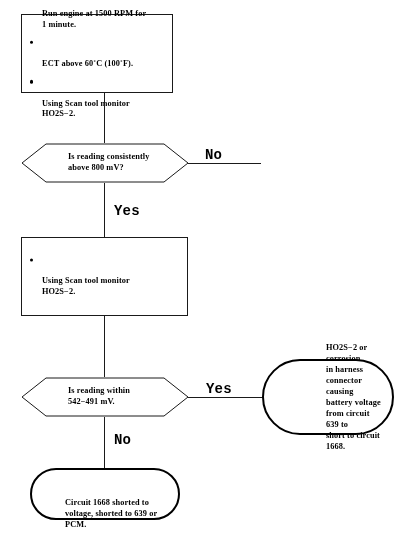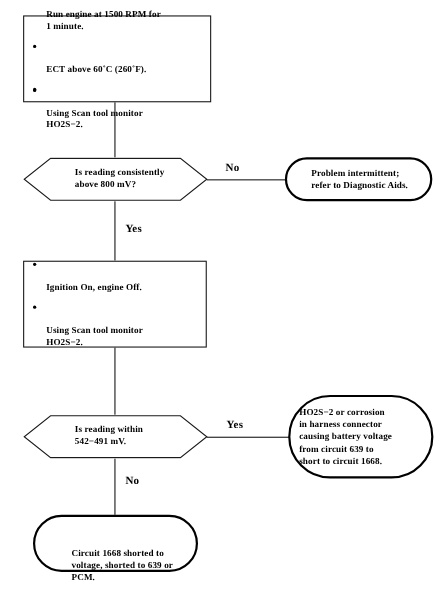--- a/index.html
+++ b/index.html
@@ -113,41 +113,42 @@
   .connector {
     position: absolute;
     background: #1a1a1a;
   }
   .connector.vertical { width: 1px; }
   .connector.horizontal { height: 1px; }
 
   
   .branch-label {
     position: absolute;
-    font-size: 10px;
+    font-size: 14px;
     font-weight: bold;
     letter-spacing: 0.2px;
     background: transparent;
+    font-family: Liberation Mono, monospace;
   }
 </style>
 </head>
 <body>
 
 <div id="flowchart">
 
-  <div class="node process-box" style="left:21px; top:14px; width:171px; height:79px;">
+  <div class="node process-box" style="left:21px; top:14px; width:152px; height:79px;">
     <ul class="bullet-list">
       <li class="bullet-item">
         
         <span>Run engine at 1500 RPM for
 1 minute.</span>
       </li>
       <li class="bullet-item">
         <span class="bullet-dot"></span>
-        <span>ECT above 60˚C (260˚F).</span>
+        <span>ECT above 60˚C (100˚F).</span>
       </li>
       <li class="bullet-item">
         <span class="bullet-dot"></span>
         <span>Using Scan tool monitor
 HO2S−2.</span>
       </li>
     </ul>
   </div>
 
   <div class="connector vertical" style="left:104px; top:93px; height:50px;"></div>
@@ -157,35 +158,27 @@
       <polygon points="25,1 143,1 167,20 143,39 25,39 1,20" fill="#ffffff" stroke="#1a1a1a" stroke-width="1" vector-effect="non-scaling-stroke"></polygon>
     </svg>
     <div class="decision-text">Is reading consistently
 above 800 mV?</div>
   </div>
 
   <div class="connector horizontal" style="left:188px; top:163px; width:73px;"></div>
 
   <div class="branch-label" style="left:205px; top:147px;">No</div>
 
-  <div class="node terminal-box" style="left:259px; top:143px; width:134px; height:40px;">
-    <div class="terminal-text">Problem intermittent;
-refer to Diagnostic Aids.</div>
-  </div>
 
   <div class="connector vertical" style="left:104px; top:183px; height:54px;"></div>
 
   <div class="branch-label" style="left:114px; top:203px;">Yes</div>
 
   <div class="node process-box" style="left:21px; top:237px; width:167px; height:79px;">
     <ul class="bullet-list">
-      <li class="bullet-item">
-        <span class="bullet-dot"></span>
-        <span>Ignition On, engine Off.</span>
-      </li>
       <li class="bullet-item">
         <span class="bullet-dot"></span>
         <span>Using Scan tool monitor
 HO2S−2.</span>
       </li>
     </ul>
   </div>
 
   <div class="connector vertical" style="left:104px; top:316px; height:61px;"></div>
 
@@ -195,21 +188,21 @@
     </svg>
     <div class="decision-text">Is reading within
 542−491 mV.</div>
   </div>
 
   <div class="connector horizontal" style="left:188px; top:397px; width:76px;"></div>
 
   <div class="branch-label" style="left:206px; top:381px;">Yes</div>
 
   <div class="node terminal-box" style="left:262px; top:359px; width:132px; height:76px;">
-    <div class="terminal-text" style="padding-left:8px;">HO2S−2 or corrosion
+    <div class="terminal-text" style="padding-left:18px;margin-left:44px;">HO2S−2 or corrosion
 in harness connector
 causing battery voltage
 from circuit 639 to
 short to circuit 1668.</div>
   </div>
 
   <div class="connector vertical" style="left:104px; top:417px; height:51px;"></div>
 
   <div class="branch-label" style="left:114px; top:432px;">No</div>
 

